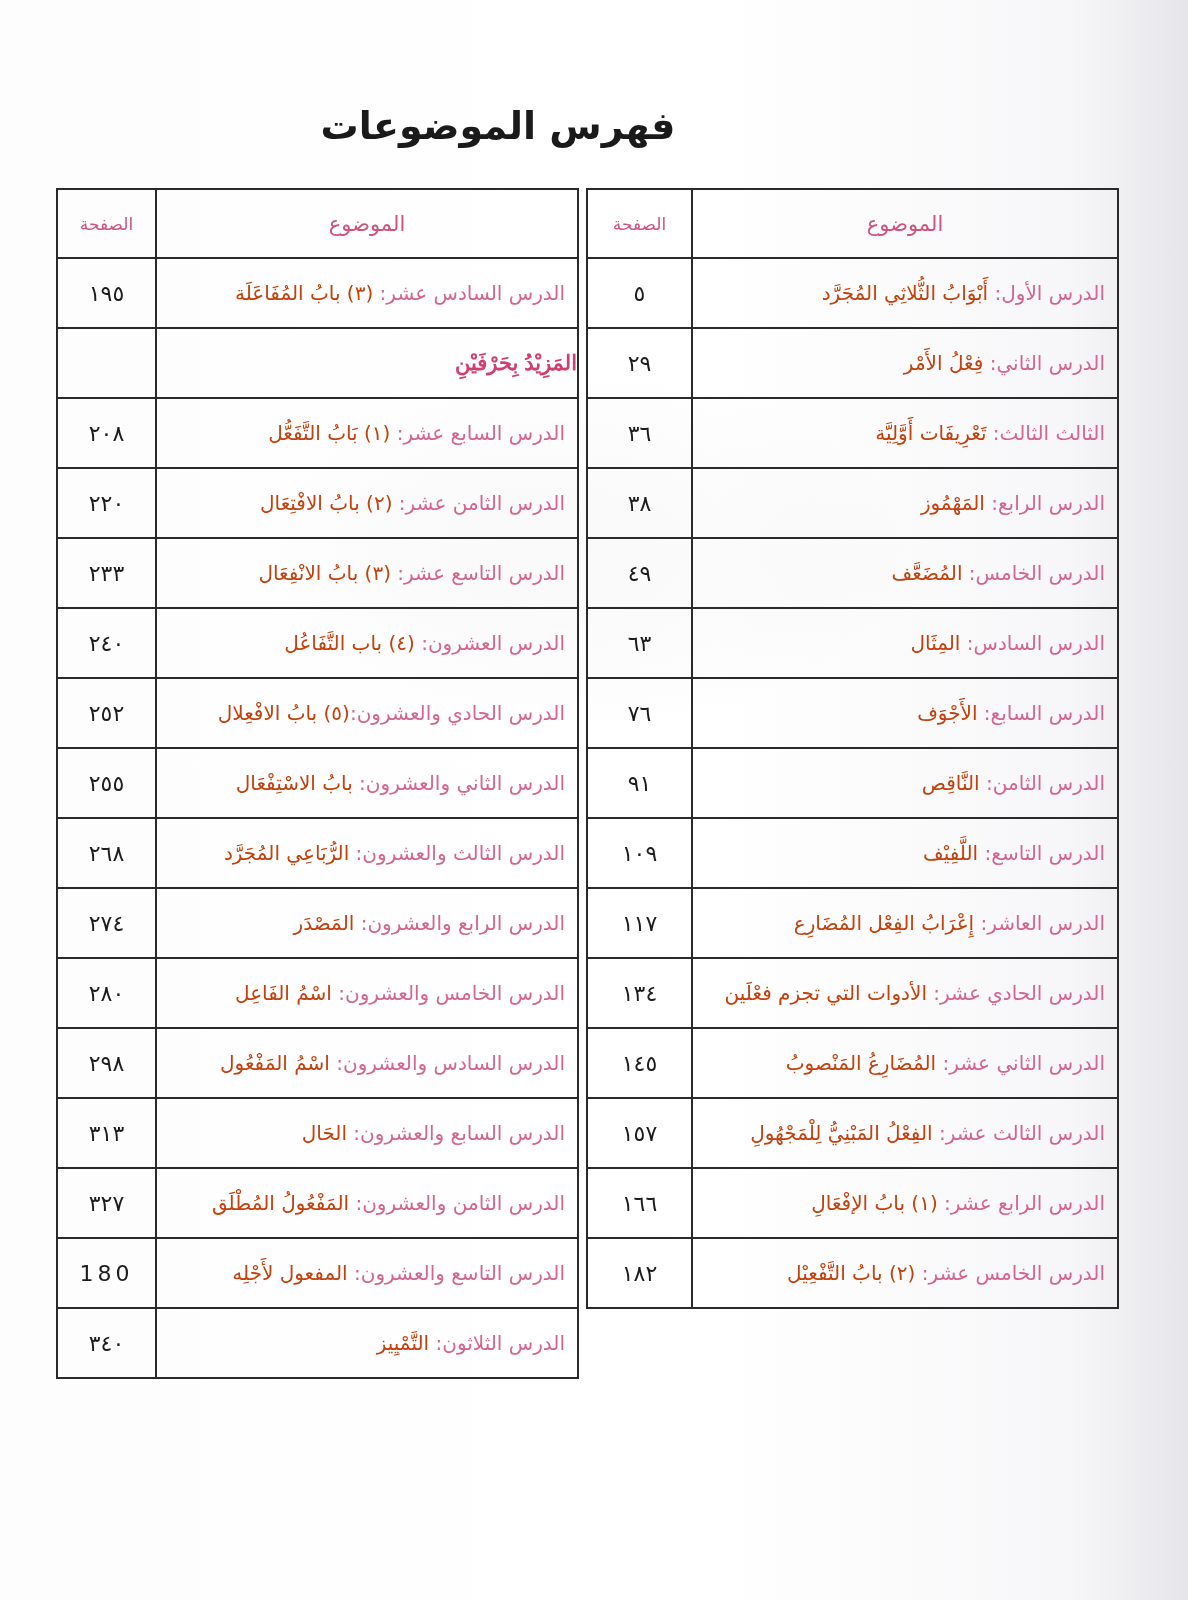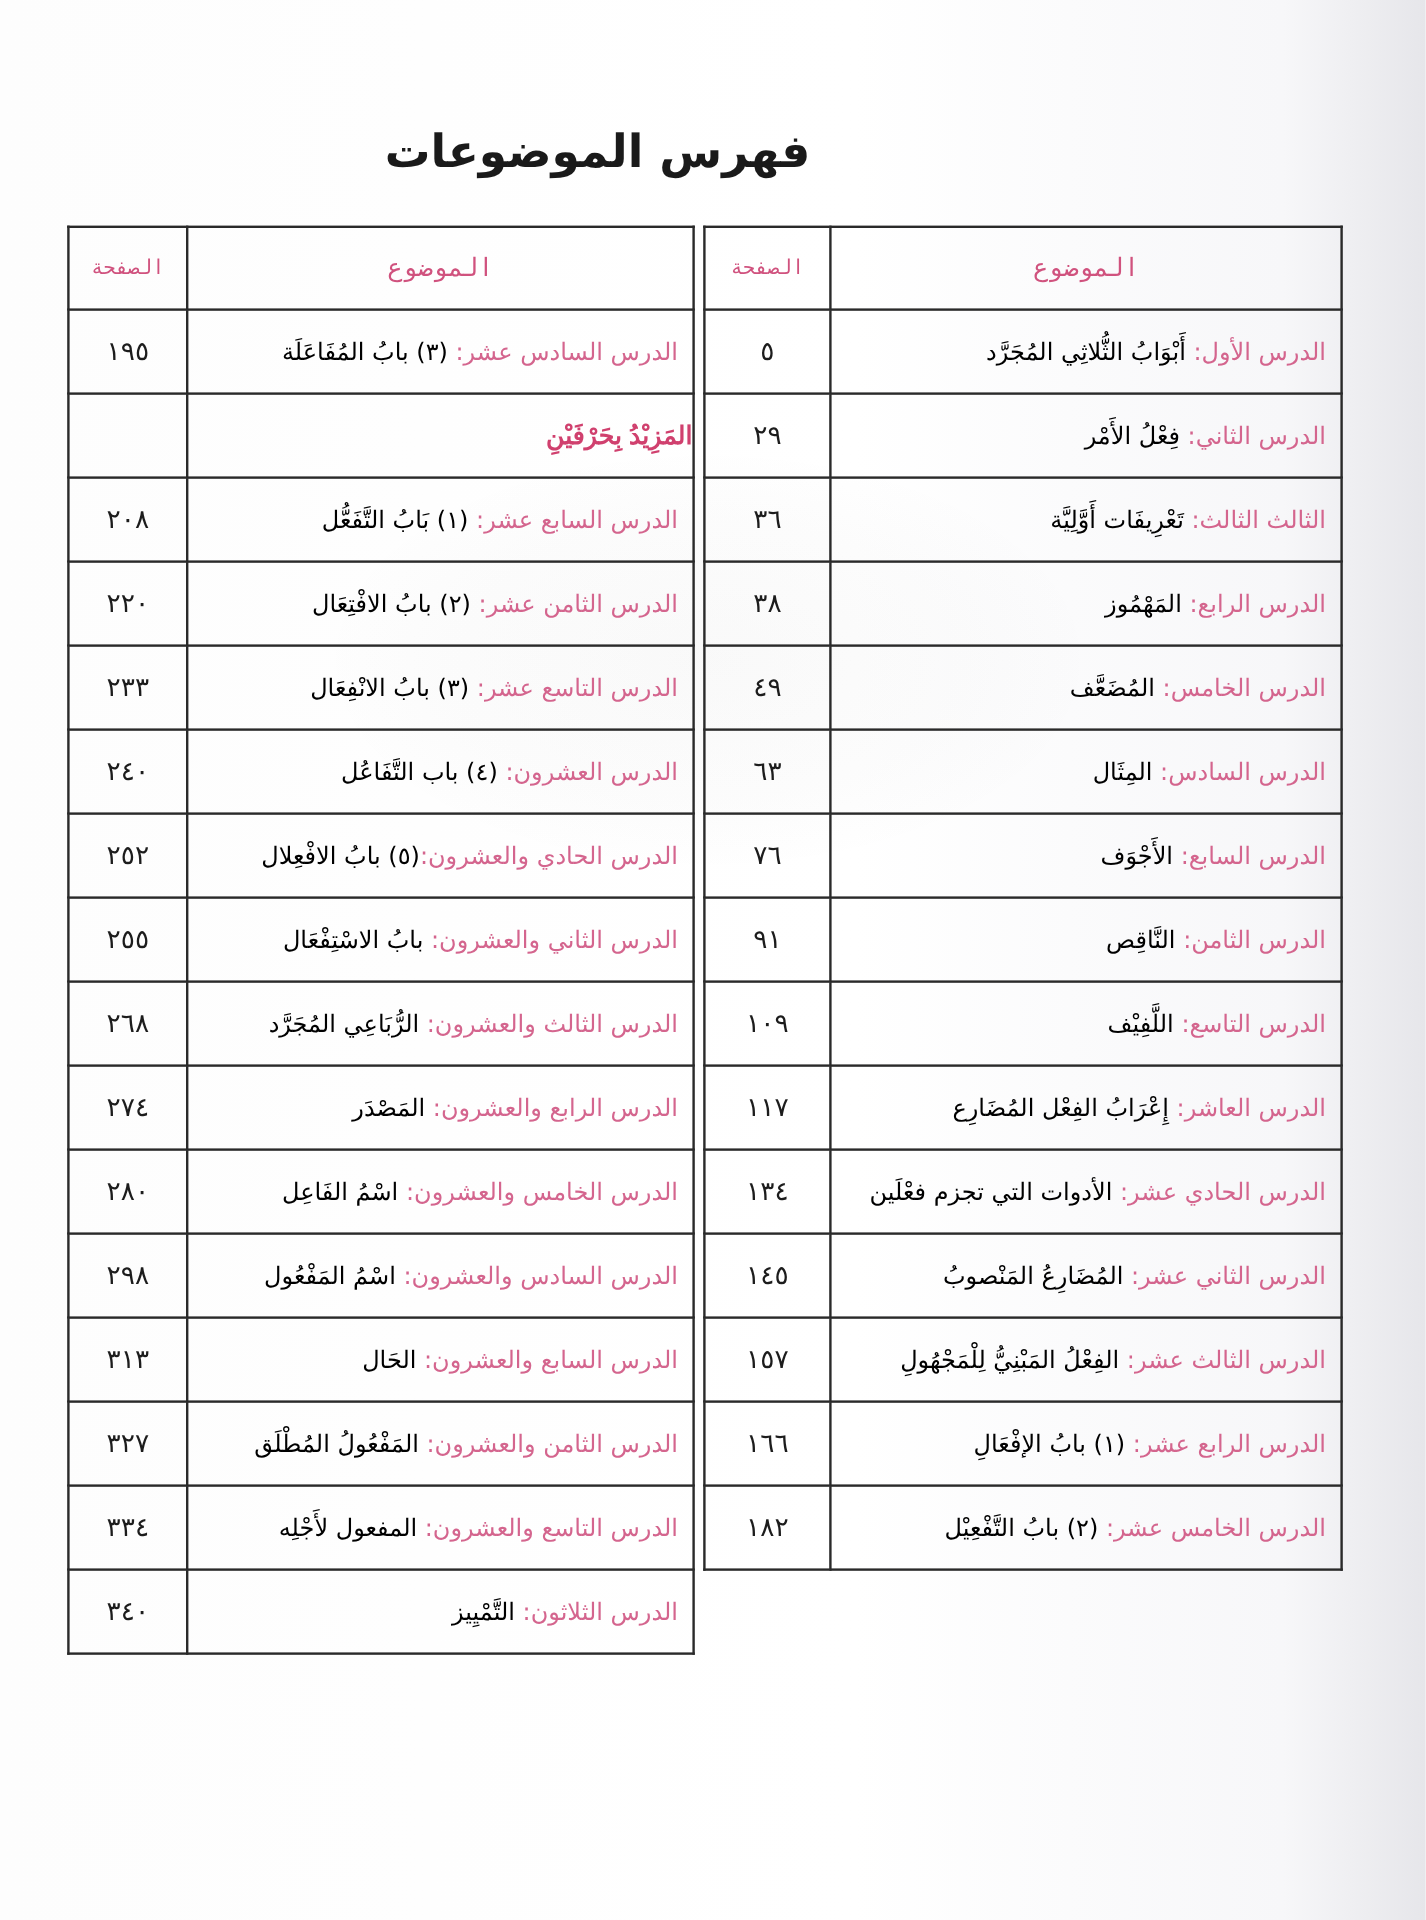--- a/index.html
+++ b/index.html
@@ -21,31 +21,31 @@
     color: #1a1a1a; direction: rtl; letter-spacing: 1px;
   }
   table.toc {
     position: absolute; top: 188px; border-collapse: collapse; direction: rtl;
     table-layout: fixed;
   }
   table.toc td, table.toc th {
     border: 2.5px solid #2a2a2a; padding: 0; height: 68px;
     vertical-align: middle; overflow: hidden; white-space: nowrap;
   }
-  table.toc th { height: 67px; font-weight: normal; font-family: Liberation Mono, monospace; }
+  table.toc th { height: 67px; font-weight: normal; }
   .right-table { left: 586px; width: 531px; }
   .left-table { left: 56px; width: 521px; }
   .col-topic-h { color: #d0527e; font-size: 21px; text-align: center; font-family: "DejaVu Sans", sans-serif; margin-left: 27px; }
   .col-page-h  { color: #d0527e; font-size: 17px; text-align: center; font-family: "DejaVu Sans", sans-serif; }
   .topic {
     text-align: right; padding-right: 12px !important; font-size: 20px;
     font-family: "DejaVu Sans", sans-serif;
   }
   .topic .lesson { color: #d4658e; }
-  .topic .subject { color: #000000; }
+  .topic .subject { color: #c2410c; }
   .section-heading { color: #d0406e; font-size: 21px; font-weight: bold; font-family: Liberation Sans, sans-serif; }
   .pagenum { text-align: center; font-size: 22px; letter-spacing: 4px; font-family: "DejaVu Sans", sans-serif; color: #1c1c1c; }
 </style>
 </head>
 <body>
 
 <div class="watermark"></div>
 
 <div class="page-title">فهرس الموضوعات</div>
 
@@ -187,20 +187,20 @@
       <tr>
         <td class="topic"><span class="lesson">الدرس السابع والعشرون: </span><span class="subject">الحَال</span></td>
         <td class="pagenum">٣١٣</td>
       </tr>
       <tr>
         <td class="topic"><span class="lesson">الدرس الثامن والعشرون: </span><span class="subject">المَفْعُولُ المُطْلَق</span></td>
         <td class="pagenum">٣٢٧</td>
       </tr>
       <tr>
         <td class="topic"><span class="lesson">الدرس التاسع والعشرون: </span><span class="subject">المفعول لأَجْلِه</span></td>
-        <td class="pagenum">٣٣٤</td>
+        <td class="pagenum">180</td>
       </tr>
       <tr>
         <td class="topic"><span class="lesson">الدرس الثلاثون: </span><span class="subject">التَّمْيِيز</span></td>
         <td class="pagenum">٣٤٠</td>
       </tr>
     </tbody>
 </table>
 
 </body></html>

